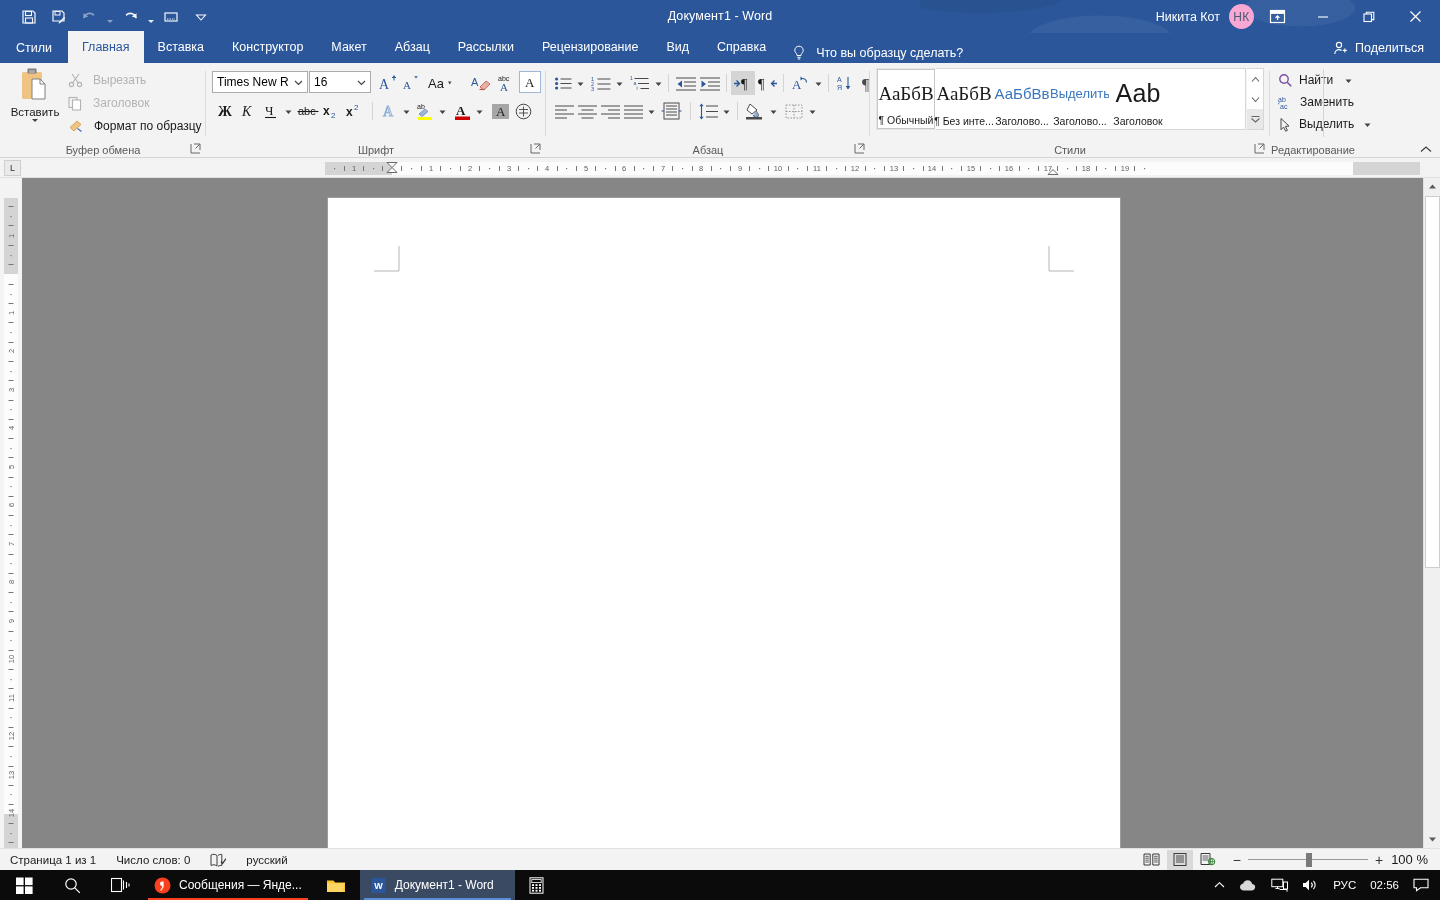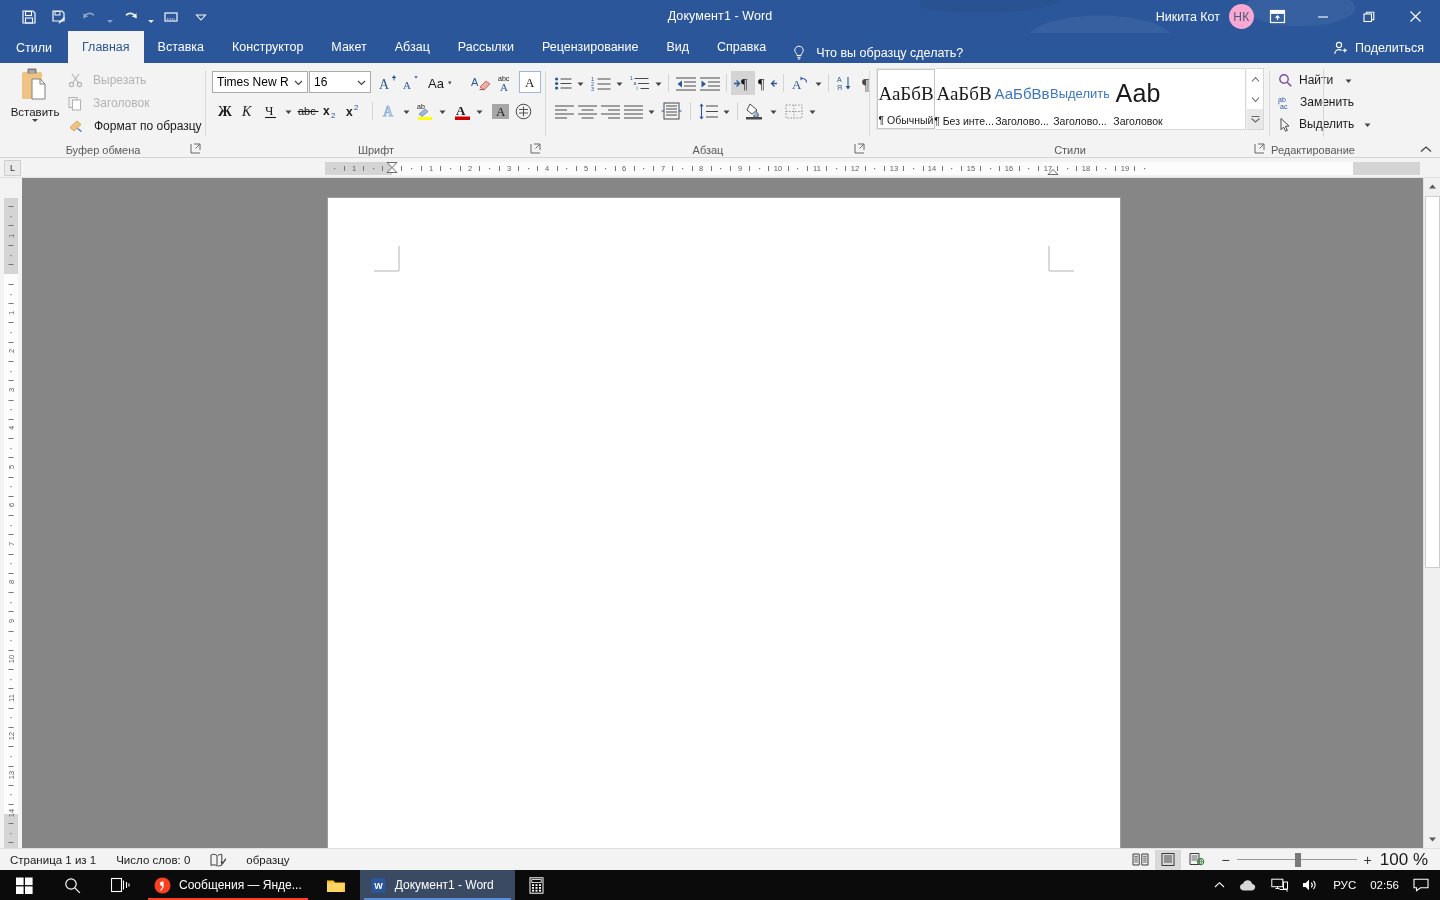--- a/index.html
+++ b/index.html
@@ -186,21 +186,21 @@
     font-size:11.5px; color:#1a1a1a;
   }
   .st-item{ padding:0 10px; height:16px; display:flex; align-items:center; gap:5px; cursor:default;}
   .st-right{ margin-left:auto; display:flex; align-items:center; padding-right:8px; gap:2px;}
   .viewbtn{ width:26px; height:20px; display:flex; align-items:center; justify-content:center; }
   .viewbtn.active{ background:#d9d9d9; }
   .zoomwrap{ display:flex; align-items:center; gap:7px; padding:0 6px 0 10px; }
   .zslider{ position:relative; width:120px; height:16px; }
   .ztrack{ position:absolute; left:0; right:0; top:7px; height:1px; background:#9a9a9a; }
   .zthumb{ position:absolute; left:58px; top:1px; width:6px; height:14px; background:#7a7a7a; }
-  .zlabel{ font-size:17px; min-width:40px; text-align:right; padding-right:4px;}
+  .zlabel{ font-size:13px; min-width:40px; text-align:right; padding-right:4px;}
 
   
   .taskbar{
     position:absolute; left:0; top:870px; width:1440px; height:30px;
     background:#0b0b0b; display:flex; align-items:center; color:#fff;
   }
   .tb-btn{ width:48px; height:30px; display:flex; align-items:center; justify-content:center;}
   .tb-app{
     height:30px; display:flex; align-items:center; gap:8px; padding:0 10px; position:relative;
     font-size:12px; color:#fff; max-width:175px; white-space:nowrap; overflow:hidden;
@@ -1052,21 +1052,21 @@
     <div class="st-item">Число слов: 0</div>
     <div class="st-item">
       <span>
         <svg width="16" height="14" viewBox="0 0 16 14">
             <path d="M1 2c2-1 4-1 6 .5V13c-2-1.5-4-1.5-6-.5z" fill="none" stroke="#3a3a3a" stroke-width="1"></path>
             <path d="M8 2.5c1.2-.9 2.5-1.2 3.8-1.1v11c-1.3-.1-2.6.2-3.8 1.1" fill="none" stroke="#3a3a3a" stroke-width="1"></path>
             <path d="M11 8.5l1.6 2L16 5.5" fill="none" stroke="#3a3a3a" stroke-width="1.3"></path>
           </svg>
       </span>
     </div>
-    <div class="st-item">образцу</div>
+    <div class="st-item">русский</div>
 
     <div class="st-right">
       <div class="viewbtn">
         <svg width="17" height="15" viewBox="0 0 17 15">
             <path d="M1 2h6.2v11H1zM9.8 2H16v11H9.8z" fill="none" stroke="#3a3a3a" stroke-width="1"></path>
             <path d="M2.3 4.3h3.6M2.3 6.2h3.6M2.3 8.1h3.6M2.3 10h3.6M11.1 4.3h3.6M11.1 6.2h3.6M11.1 8.1h3.6M11.1 10h3.6" stroke="#3a3a3a" stroke-width=".8"></path>
           </svg>
       </div>
       <div class="viewbtn active">
         <svg width="16" height="15" viewBox="0 0 16 15">

